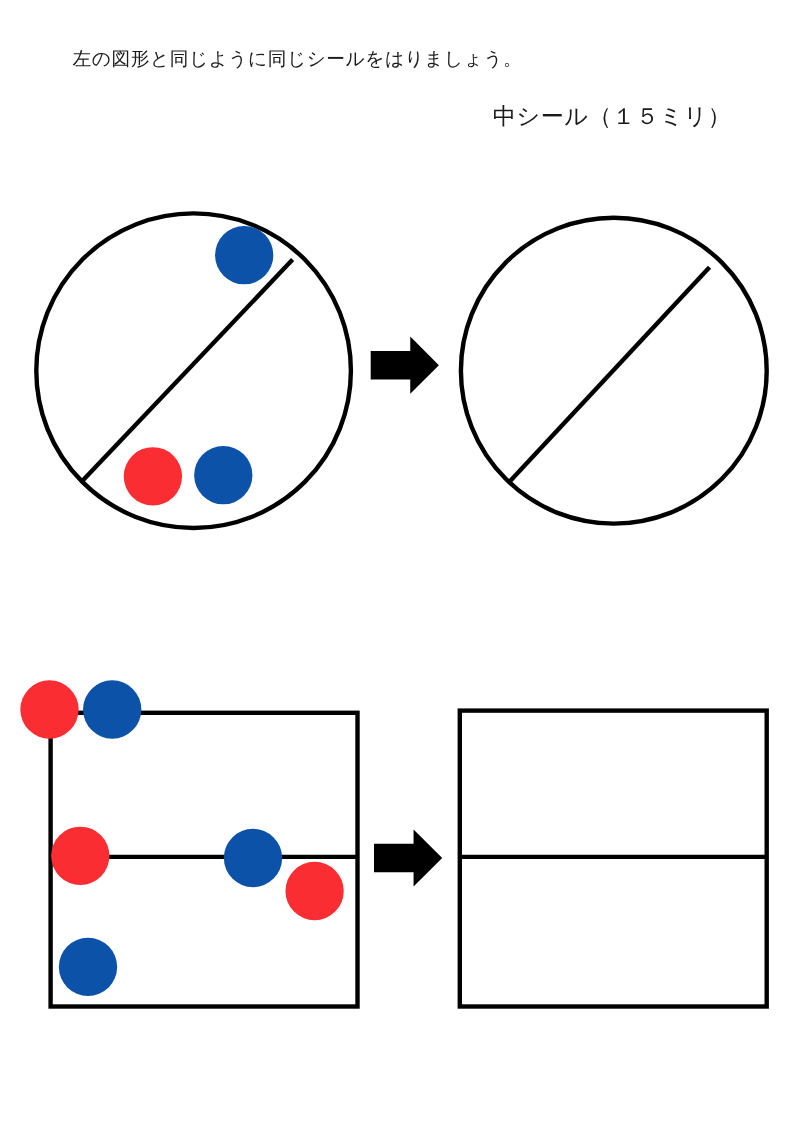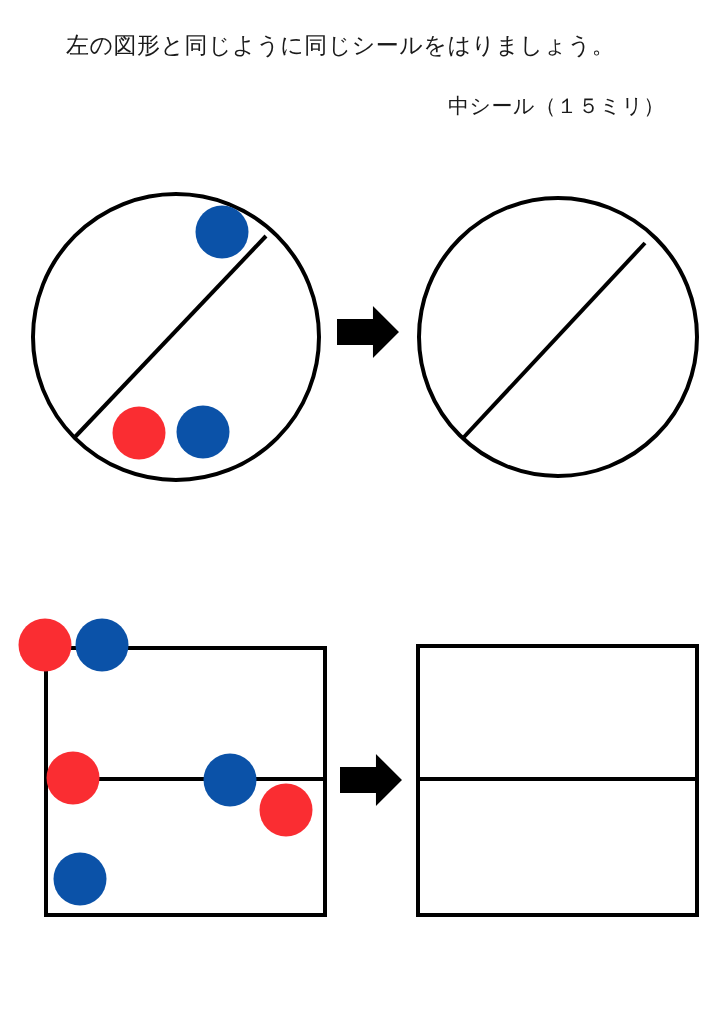--- a/index.html
+++ b/index.html
@@ -23,22 +23,22 @@
   }
   .instructions {
     position: absolute;
     left: 0;
     top: 0;
     width: 724px;
   }
   .line-main {
     position: absolute;
     left: 66px;
-    top: 30px;
-    font-size: 23px;
+    top: 42px;
+    font-size: 17px;
     letter-spacing: 0.5px;
     white-space: nowrap;
   }
   .line-sub {
     position: absolute;
     left: 448px;
     top: 92px;
     font-size: 21px;
     letter-spacing: 0.5px;
     white-space: nowrap;

